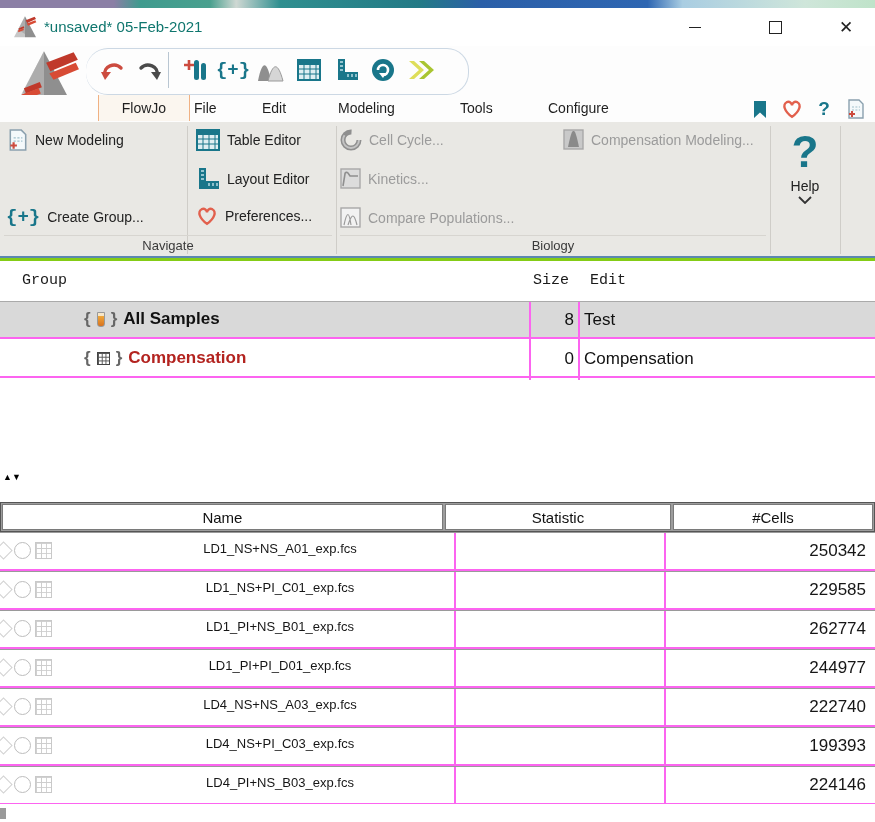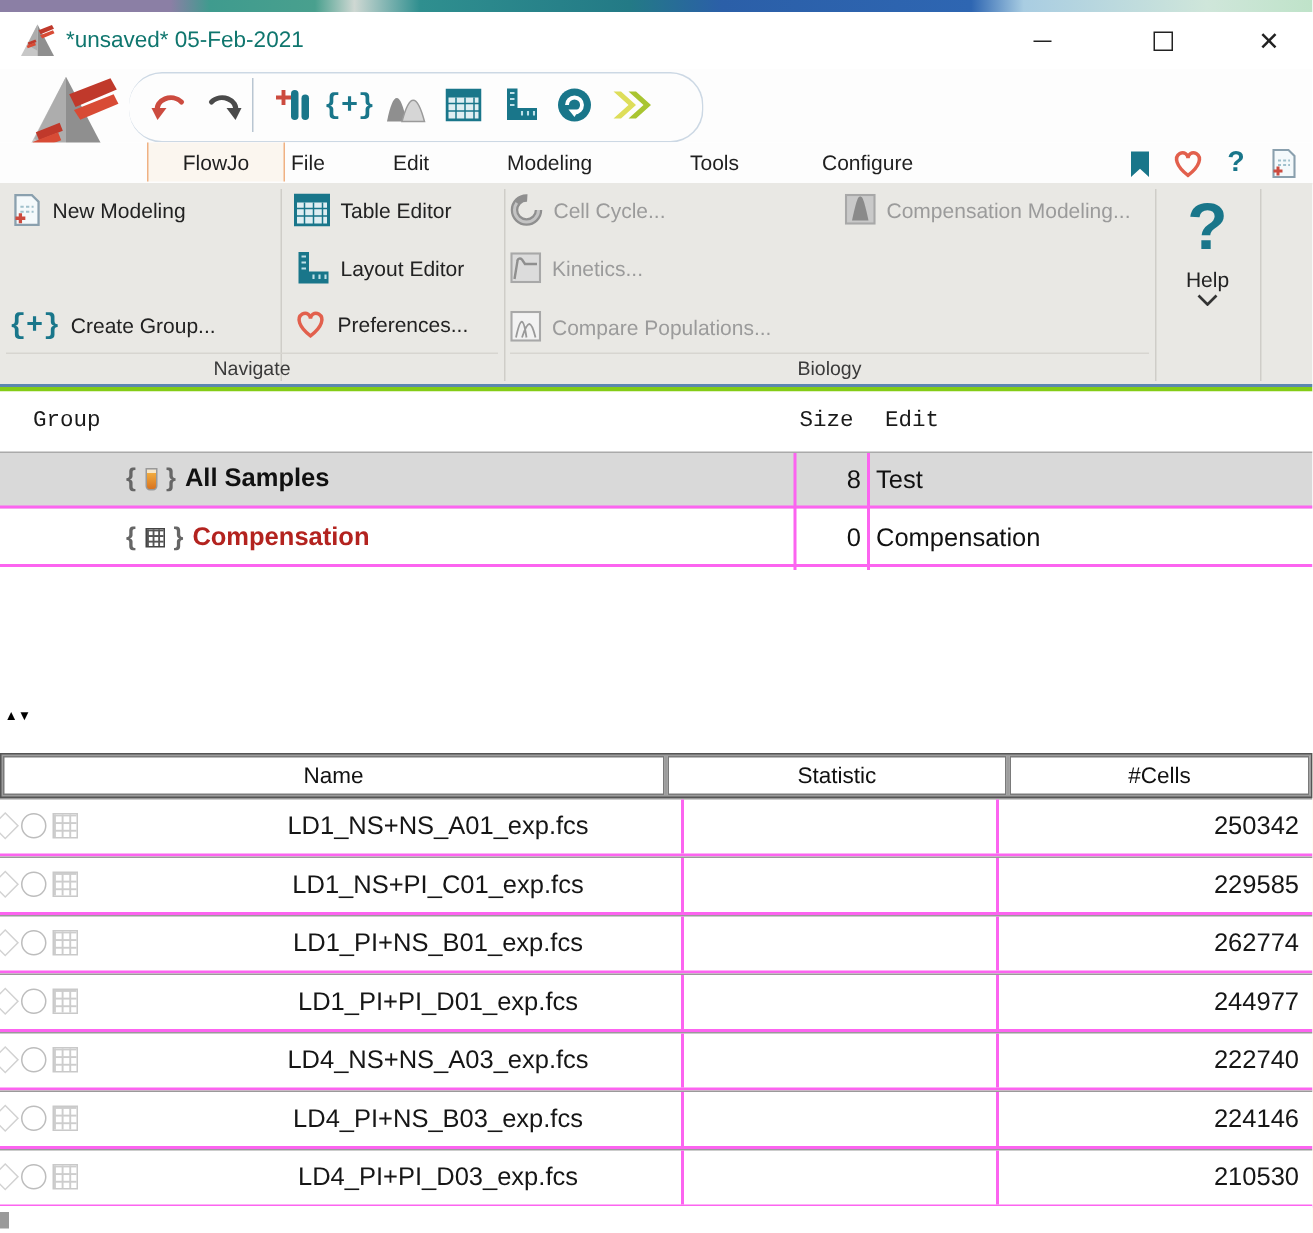--- a/index.html
+++ b/index.html
@@ -81,21 +81,21 @@
   .st-row{position:relative;width:875px;height:36px;border-top:1px solid #9a9a9a;border-bottom:2px solid #fc64f0;box-sizing:content-box;background:#fff;}
   .st-row-inner{position:relative;width:875px;height:36px;}
   .st-vl{position:absolute;top:0;width:2px;height:36px;background:#fc64f0;}
   .st-vl1{left:454px;} .st-vl2{left:664px;}
   .st-icons{position:absolute;left:-3px;top:9px;display:flex;align-items:center;gap:4px;}
   .ic-diamond{width:11px;height:11px;border:1.6px solid #d2d2d2;transform:rotate(45deg);}
   .ic-circle{width:15px;height:15px;border:1.6px solid #bdbdbd;border-radius:50%;}
   .ic-grid{width:15px;height:15px;border:1.4px solid #c9c9c9;
     background-image:linear-gradient(#cdcdcd 1px,transparent 1px),linear-gradient(90deg,#cdcdcd 1px,transparent 1px);
     background-size:100% 34%,34% 100%;}
-  .st-name{position:absolute;left:130px;top:8px;width:324px;text-align:center;font-size:17px;color:#161616;white-space:nowrap;}
+  .st-name{position:absolute;left:118px;top:8px;width:324px;text-align:center;font-size:13px;color:#161616;white-space:nowrap;}
   .st-stat{position:absolute;left:456px;top:8px;width:206px;font-size:17px;color:#161616;}
   .st-cells{position:absolute;left:666px;top:8px;width:200px;text-align:right;font-size:17px;color:#161616;}
 
   .bottom-area{position:absolute;left:0;top:804px;width:875px;height:18px;background:#fff;}
   .edge-mark{position:absolute;left:0;top:4px;width:6px;height:11px;background:#9a9a9a;}
 
   svg{display:block;}
 </style>
 </head>
 <body>
@@ -438,20 +438,34 @@
           <span class="ic-grid"></span>
         </div>
         <div class="st-name">LD4_NS+NS_A03_exp.fcs</div>
         <div class="st-stat"></div>
         <div class="st-cells">222740</div>
         <div class="st-vl st-vl1"></div>
         <div class="st-vl st-vl2"></div>
       </div>
     </div>
 
+    <div class="st-row">
+      <div class="st-row-inner">
+        <div class="st-icons">
+          <span class="ic-diamond"></span>
+          <span class="ic-circle"></span>
+          <span class="ic-grid"></span>
+        </div>
+        <div class="st-name">LD4_NS+PI_C03_exp.fcs</div>
+        <div class="st-stat"></div>
+        <div class="st-cells">199393</div>
+        <div class="st-vl st-vl1"></div>
+        <div class="st-vl st-vl2"></div>
+      </div>
+    </div>
 
     <div class="st-row">
       <div class="st-row-inner">
         <div class="st-icons">
           <span class="ic-diamond"></span>
           <span class="ic-circle"></span>
           <span class="ic-grid"></span>
         </div>
         <div class="st-name">LD4_PI+NS_B03_exp.fcs</div>
         <div class="st-stat"></div>

